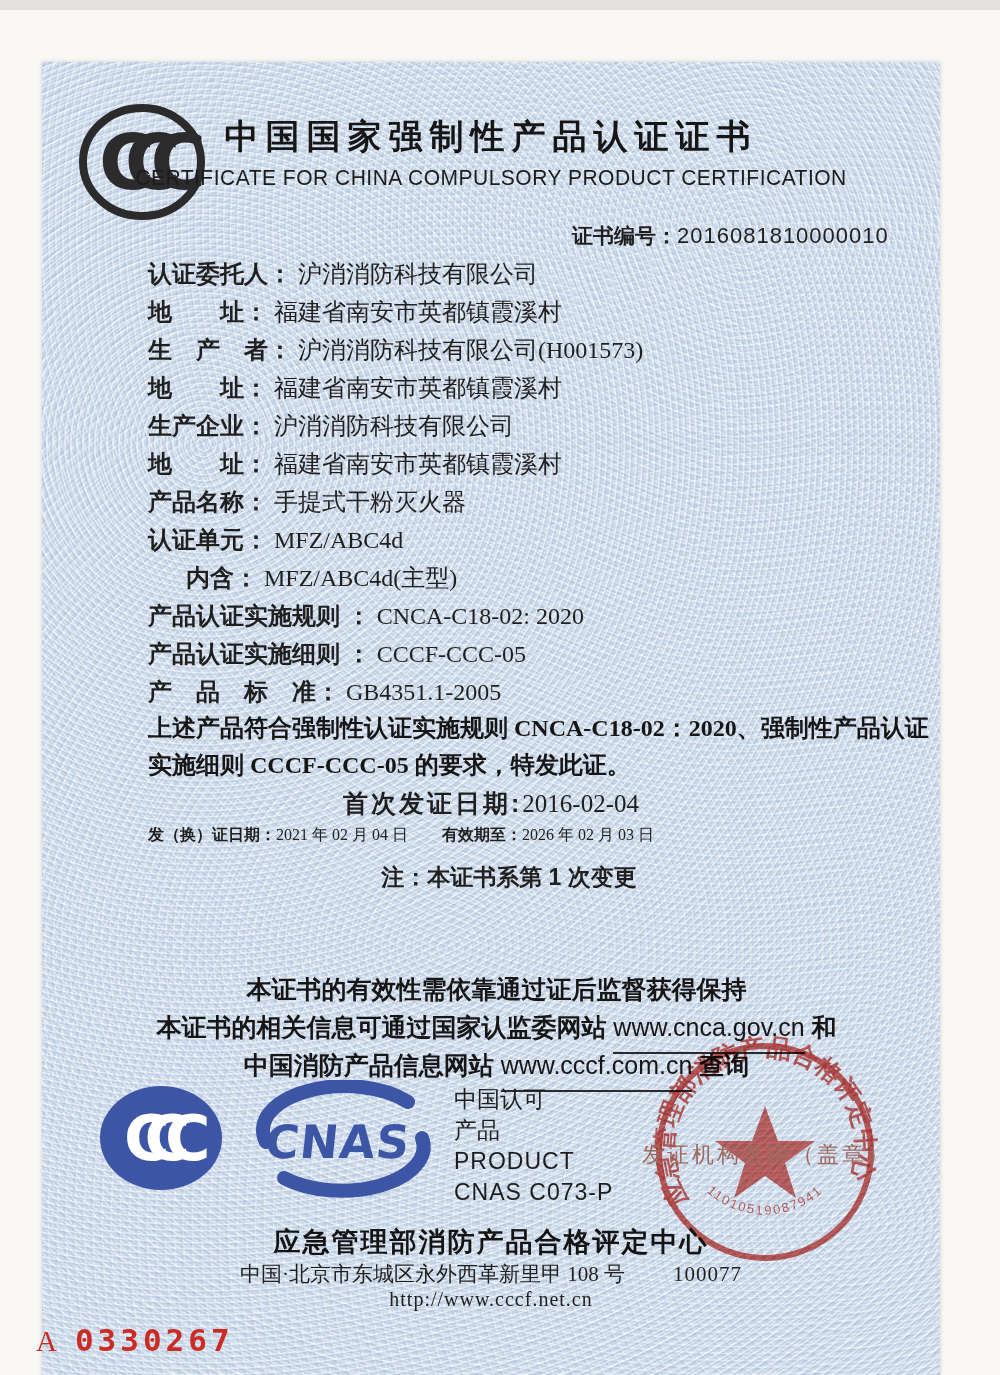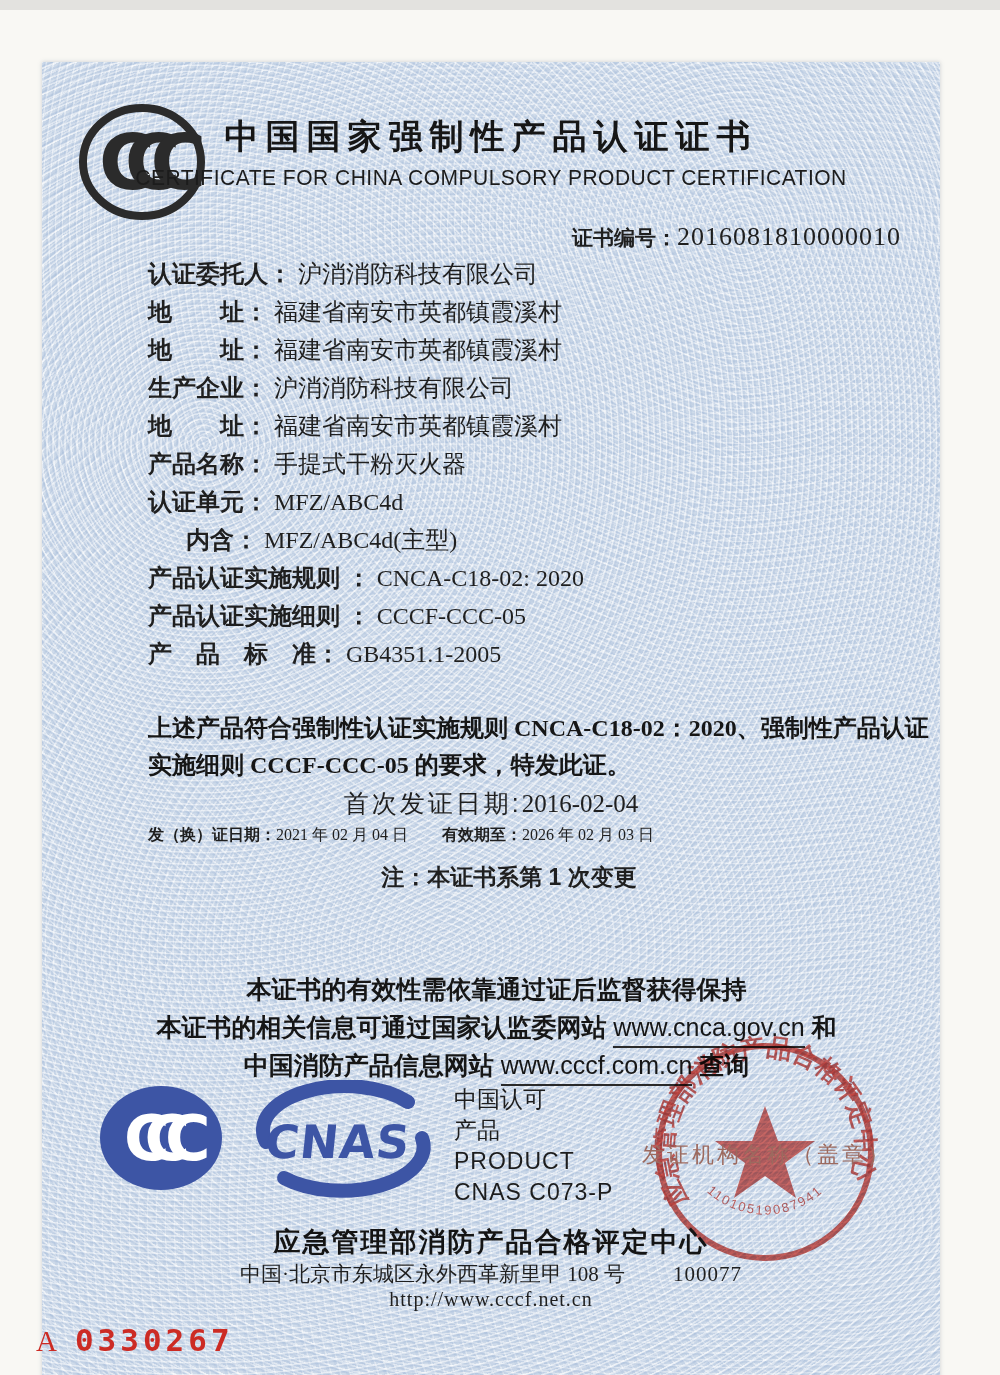--- a/index.html
+++ b/index.html
@@ -36,46 +36,46 @@
   }
   .title-en {
     left:0; right:0; top:104px; text-align:center;
     font-size:21px; color:#1c1c1c; letter-spacing:.5px;
     transform:scaleY(1.05);
   }
   .certno {
     left:530px; top:160px; font-size:21px;
   }
   .certno .lbl { font-weight:bold; }
-  .certno .num { font-family:Liberation Serif, serif; font-size:26px; letter-spacing:1px; }
+  .certno .num { font-family:Liberation Sans, sans-serif; font-size:22px; letter-spacing:1px; }
 
   
   .fields { left:106px; top:193px; width:790px; }
   .frow { height:38px; line-height:38px; white-space:nowrap; }
   .frow .flabel { font-weight:bold; font-size:24px; font-family:"Liberation Sans", sans-serif; }
   .frow .fvalue { font-size:24px; font-family:"Liberation Serif", serif; margin-left:6px; }
   .frow.indent { padding-left:38px; }
 
   .statement {
     left:106px; top:648px; width:800px;
     font-size:24px; font-weight:bold; line-height:37px;
     font-family:"Liberation Serif", serif; color:#161616;
   }
   .first-issue { left:0; right:0; top:725px; text-align:center; font-size:25px; }
-  .first-issue .flabel { font-weight:normal; font-family:"Liberation Sans", sans-serif; letter-spacing:3px; }
+  .first-issue .flabel { font-weight:bold; font-family:"Liberation Sans", sans-serif; letter-spacing:3px; }
   .first-issue .fvalue { font-family:"Liberation Serif", serif; }
   .reissue { left:106px; top:763px; font-size:16px; white-space:nowrap; }
   .reissue .flabel { font-weight:bold; font-family:"Liberation Sans", sans-serif; }
   .reissue .fvalue { font-family:"Liberation Serif", serif; }
   .reissue .gap { display:inline-block; width:34px; }
   .note-line { left:0; right:0; top:800px; text-align:center; font-size:23px; font-weight:bold;padding-left:36px; }
 
   
   .supervision { left:11px; right:0; top:908px; text-align:center; font-weight:bold; font-size:25px; line-height:38px; color:#161616; }
-  .supervision .url { font-weight:normal; font-family:"Liberation Sans", sans-serif; border-bottom:2px solid #2a2a2a; padding-bottom:5px; }
+  .supervision .url { font-weight:normal; font-family:"Liberation Sans", sans-serif; border-bottom:2px solid #2a2a2a; padding-bottom:11px; }
 
   
   .logo-ccc-top { left:33px; top:38px; }
   .logo-ccc-bottom { left:56px; top:1022px; }
   .logo-cnas { left:208px; top:1018px; }
   .accred { left:412px; top:1022px; font-size:23px; line-height:31px; color:#1d1d1d; }
   .accred .cjk { font-family:"Liberation Serif", serif; }
   .accred .lat { font-family:"Liberation Sans", sans-serif; letter-spacing:1px; }
 
   
@@ -113,20 +113,21 @@
 
   <div class="abs title-cn">中国国家强制性产品认证证书</div>
   <div class="abs title-en">CERTIFICATE FOR CHINA COMPULSORY PRODUCT CERTIFICATION</div>
   <div class="abs certno">
     <span class="lbl">证书编号：</span><span class="num">2016081810000010</span>
   </div>
 
   <div class="abs fields">
     <div class="frow"><span class="flabel">认证委托人：</span><span class="fvalue">沪消消防科技有限公司</span></div>
     <div class="frow"><span class="flabel">地　　址：</span><span class="fvalue">福建省南安市英都镇霞溪村</span></div>
+    <div class="frow"><span class="flabel">生　产　者：</span><span class="fvalue">沪消消防科技有限公司(H001573)</span></div>
     <div class="frow"><span class="flabel">地　　址：</span><span class="fvalue">福建省南安市英都镇霞溪村</span></div>
     <div class="frow"><span class="flabel">生产企业：</span><span class="fvalue">沪消消防科技有限公司</span></div>
     <div class="frow"><span class="flabel">地　　址：</span><span class="fvalue">福建省南安市英都镇霞溪村</span></div>
     <div class="frow"><span class="flabel">产品名称：</span><span class="fvalue">手提式干粉灭火器</span></div>
     <div class="frow"><span class="flabel">认证单元：</span><span class="fvalue">MFZ/ABC4d</span></div>
     <div class="frow indent"><span class="flabel">内含：</span><span class="fvalue">MFZ/ABC4d(主型)</span></div>
     <div class="frow"><span class="flabel">产品认证实施规则 ：</span><span class="fvalue">CNCA-C18-02: 2020</span></div>
     <div class="frow"><span class="flabel">产品认证实施细则 ：</span><span class="fvalue">CCCF-CCC-05</span></div>
     <div class="frow"><span class="flabel">产　品　标　准：</span><span class="fvalue">GB4351.1-2005</span></div>
   </div>

